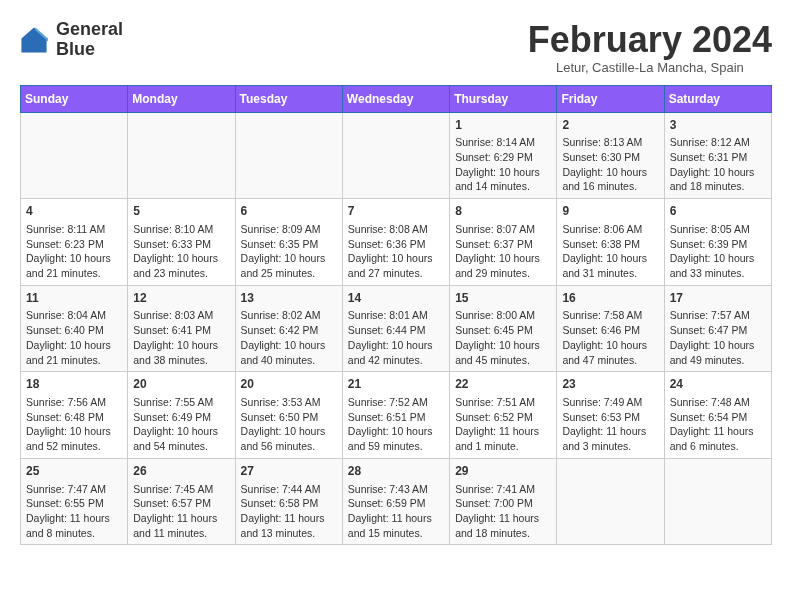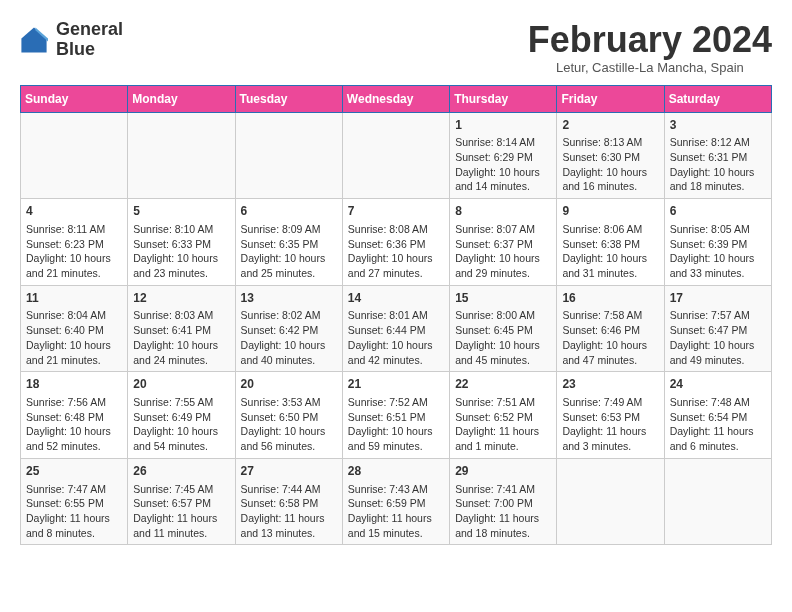--- a/index.html
+++ b/index.html
@@ -44,21 +44,21 @@
     .location {
       font-size: 13px;
       color: #555;
     }
     table {
       width: 100%;
       border-collapse: collapse;
       font-size: 11px;
     }
     thead tr {
-      background-color: #ec4899;
+      background-color: #8b5cf6;
       color: white;
     }
     thead th {
       padding: 6px 4px;
       text-align: left;
       font-size: 12px;
       font-weight: bold;
       border: 1px solid #2a6db5;
     }
     tbody tr {
@@ -207,21 +207,21 @@
           <div>Sunrise: 8:04 AM</div>
           <div>Sunset: 6:40 PM</div>
           <div>Daylight: 10 hours</div>
           <div>and 21 minutes.</div>
         </td>
         <td>
           <span class="day-num">12</span>
           <div>Sunrise: 8:03 AM</div>
           <div>Sunset: 6:41 PM</div>
           <div>Daylight: 10 hours</div>
-          <div>and 24 minutes.</div>
+          <div>and 38 minutes.</div>
         </td>
         <td>
           <span class="day-num">13</span>
           <div>Sunrise: 8:02 AM</div>
           <div>Sunset: 6:42 PM</div>
           <div>Daylight: 10 hours</div>
           <div>and 40 minutes.</div>
         </td>
         <td>
           <span class="day-num">14</span>

